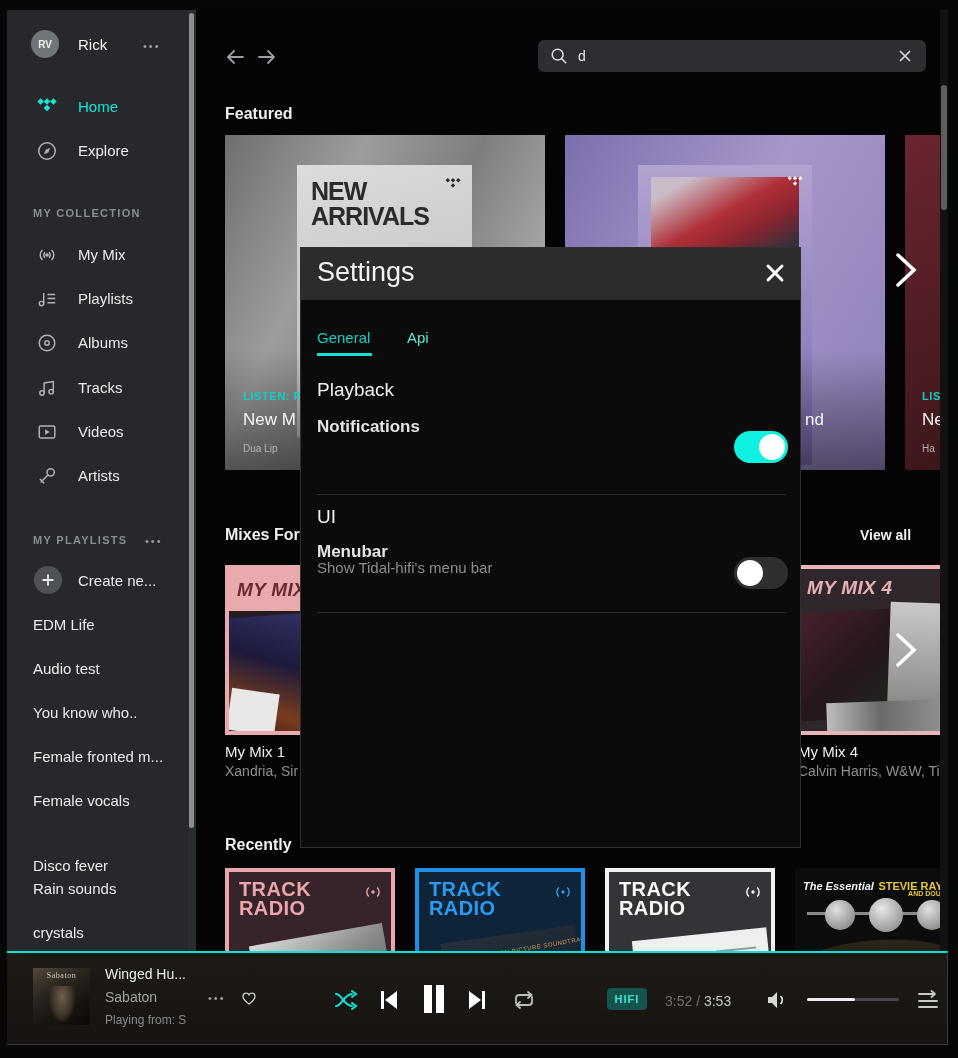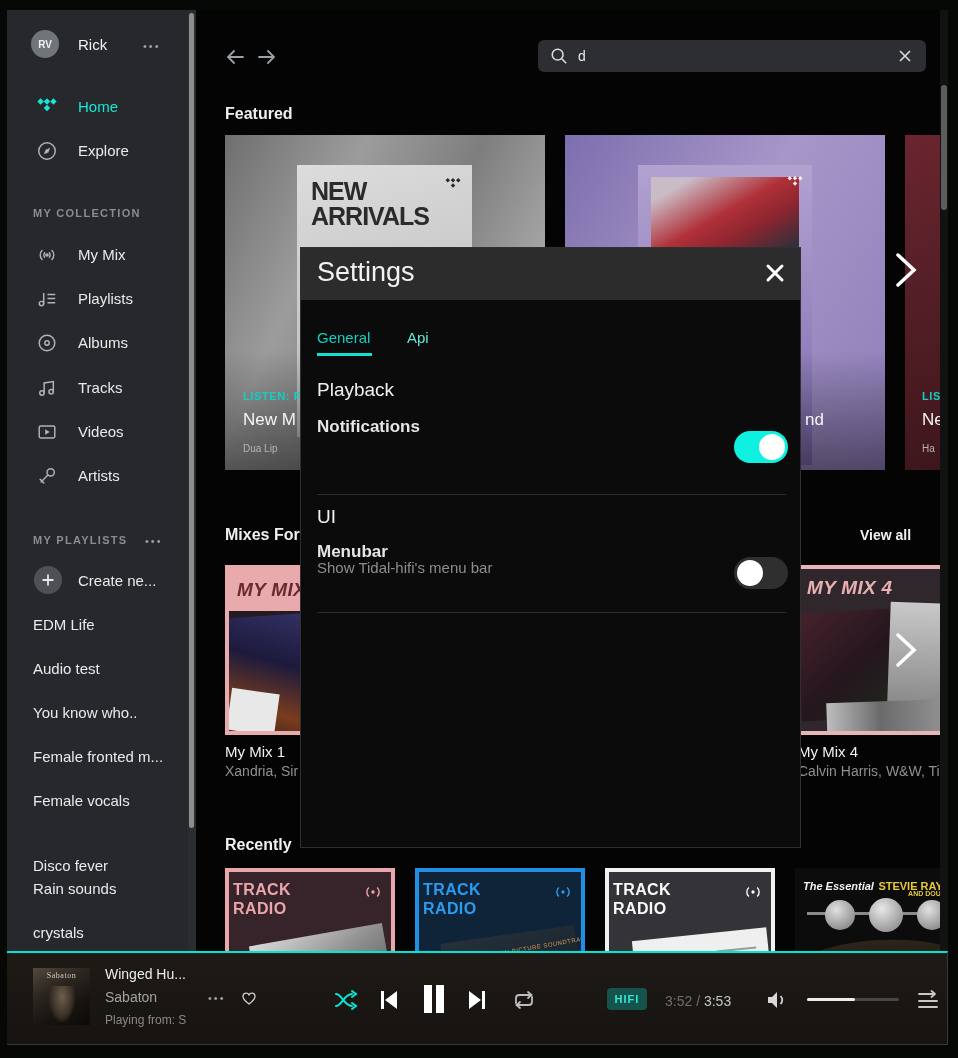--- a/index.html
+++ b/index.html
@@ -62,21 +62,21 @@
   .mix1 .band { position:absolute; left:0; top:0; right:0; height:42px; background:#e9aaae; }
   .mix1 .mhead { position:absolute; left:8px; top:10px; font-size:19px; font-weight:800; font-style:italic; color:#6b2a2f; letter-spacing:.3px; }
   .mix4 { border:4px solid #e9b4b8; background:#2f272b; }
   .mix4 .mhead { position:absolute; left:8px; top:8px; font-size:19px; font-weight:800; font-style:italic; color:#e9b0b4; letter-spacing:.3px; }
   .tile { position:absolute; }
   .mix-title { position:absolute; top:733px; font-size:15px; color:#f0f0f0; white-space:nowrap; overflow:hidden; }
   .mix-artists { position:absolute; top:753px; font-size:14px; color:#8f8f8f; white-space:nowrap; overflow:hidden; }
 
   
   .trcard { position:absolute; top:858px; width:170px; height:170px; overflow:hidden; }
-  .tr-lines { position:absolute; left:4px; top:8px; font-size:16px; line-height:19px; font-weight:800; letter-spacing:.4px; }
+  .tr-lines { position:absolute; left:10px; top:8px; font-size:20px; line-height:19px; font-weight:800; letter-spacing:.4px; }
   .tr-radio { position:absolute; right:8px; top:10px; width:20px; height:20px; }
   .tr-album { position:absolute; left:28px; top:62px; width:135px; height:105px; }
 
   
   .modal { position:absolute; left:300px; top:247px; width:501px; height:601px; background:#0b0b0b; border:1px solid #303030; z-index:20; }
   .modal-header { position:absolute; left:0; top:0; right:0; height:52px; background:#2c2c2c; }
   .modal-title { position:absolute; left:16px; top:9px; font-size:27px; color:#f2f2f2; }
   .modal-close { position:absolute; right:14px; top:14px; width:22px; height:22px; }
   .tab { position:absolute; top:81px; font-size:15px; }
   .tab-underline { position:absolute; left:16px; top:105px; width:55px; height:3px; background:#12e2d4; }

